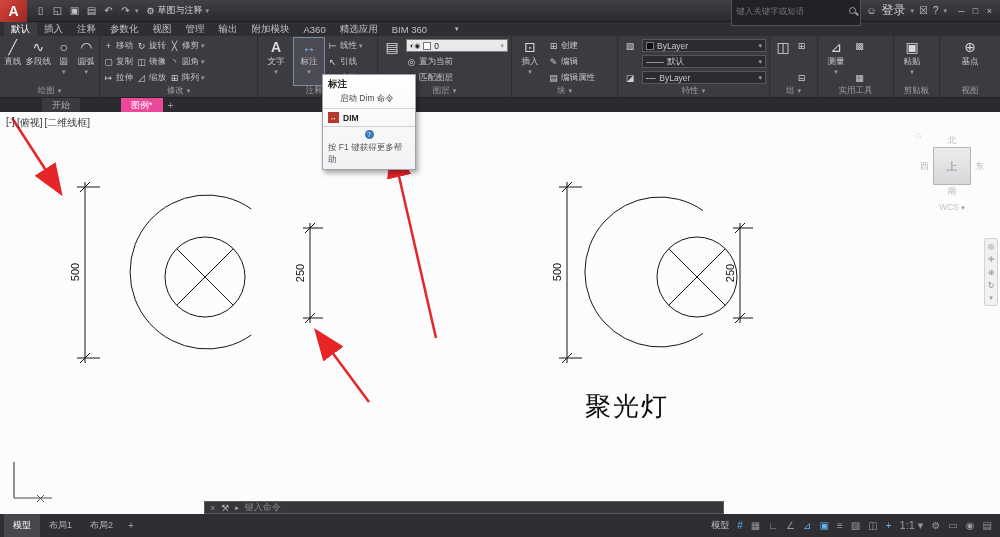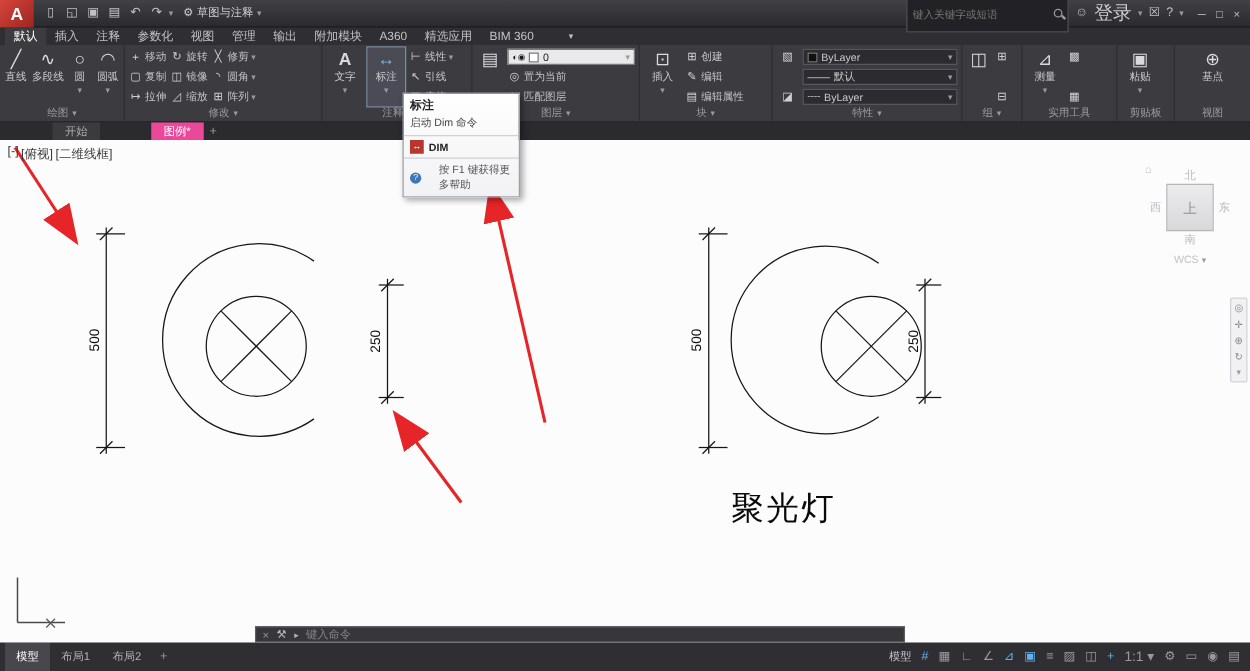--- a/index.html
+++ b/index.html
@@ -14,21 +14,21 @@
   .caret{font-size:7px;color:#9a9a9e;}
   .workspace{display:flex;align-items:center;gap:3px;margin-left:8px;color:#cfcfd2;font-size:9px;}
   .title-center{position:absolute;left:0;right:0;text-align:center;font-size:10px;color:#d8d8dc;pointer-events:none;}
   .title-center .doc{margin-left:16px;}
   .tb-right{margin-left:auto;display:flex;align-items:center;gap:5px;z-index:2;}
   .searchbox{display:flex;align-items:center;background:#222226;border:1px solid #505055;height:31px;width:130px;padding:0 4px;}
   .searchbox input{flex:1;min-width:0;background:transparent;border:none;outline:none;color:#9a9a9e;font-size:8.5px;}
   .lens{width:7px;height:7px;border:1.5px solid #9a9a9e;border-radius:50%;position:relative;margin-left:3px;flex:none;}
   .lens:after{content:"";position:absolute;width:4px;height:1.5px;background:#9a9a9e;transform:rotate(45deg);right:-4px;bottom:-1px;}
   .tbi{color:#c2c2c6;font-size:10px;}
-  .signin{font-size:15px;color:#cfcfd2;}
+  .signin{font-size:12px;color:#cfcfd2;}
   .win-btns{display:flex;gap:1px;margin-left:3px;}
   .win-btns span{width:13px;text-align:center;color:#c2c2c6;font-size:9px;}
 
   
   .ribbon-tabs{height:14px;background:#2f2f33;display:flex;align-items:stretch;padding-left:4px;font-size:9.5px;}
   .rtab{padding:0 7px;display:flex;align-items:center;color:#c2c2c6;white-space:nowrap;}
   .rtab.active{background:#3b3b40;color:#fff;}
 
   
   .ribbon{height:62px;background:#3b3b40;display:flex;border-bottom:1px solid #232326;}
@@ -76,25 +76,25 @@
   .ltab{display:flex;align-items:center;padding:0 9px;font-size:9px;color:#b2b2b6;}
   .ltab.active{background:#47474d;color:#fff;}
   .ltab-add{display:flex;align-items:center;padding:0 6px;color:#9a9a9e;}
   .st-icons{margin-left:auto;display:flex;align-items:center;gap:8px;font-size:10px;color:#98989c;}
   .st-icons .on{color:#5fb2ef;}
   .st-model{font-size:9px;color:#c2c2c6;}
 
   
   .tooltip{position:absolute;left:322px;top:74px;width:94px;background:linear-gradient(#ffffff,#f2f2f4);border:1px solid #9aa2ac;box-shadow:2px 3px 5px rgba(0,0,0,.35);z-index:9;color:#333;font-size:8.5px;padding:3px 5px;}
   .tt-title{font-weight:700;font-size:9.5px;color:#222;margin-bottom:2px;}
-  .tt-desc{color:#444;}
+  .tt-desc{color:#444;margin-left:12px;}
   .tt-div{border-top:1px solid #d0d0d4;margin:3px -5px;}
   .tt-cmd{display:flex;align-items:center;gap:4px;font-weight:700;color:#222;}
   .tt-cmd-icon{width:11px;height:11px;background:#b5372e;color:#fff;font-size:7px;display:flex;align-items:center;justify-content:center;flex:none;}
-  .tt-help{display:flex;align-items:center;gap:14px;color:#555;}
+  .tt-help{display:flex;align-items:center;gap:3px;color:#555;flex-direction:column;}
   .tt-help .q{width:9px;height:9px;border-radius:50%;background:#3a76b8;color:#fff;font-size:7px;display:flex;align-items:center;justify-content:center;flex:none;}
 </style>
 </head>
 <body>
 
 <div class="titlebar">
   <div class="app-logo">
       <span>A</span>
     </div>
   <div class="qat">

